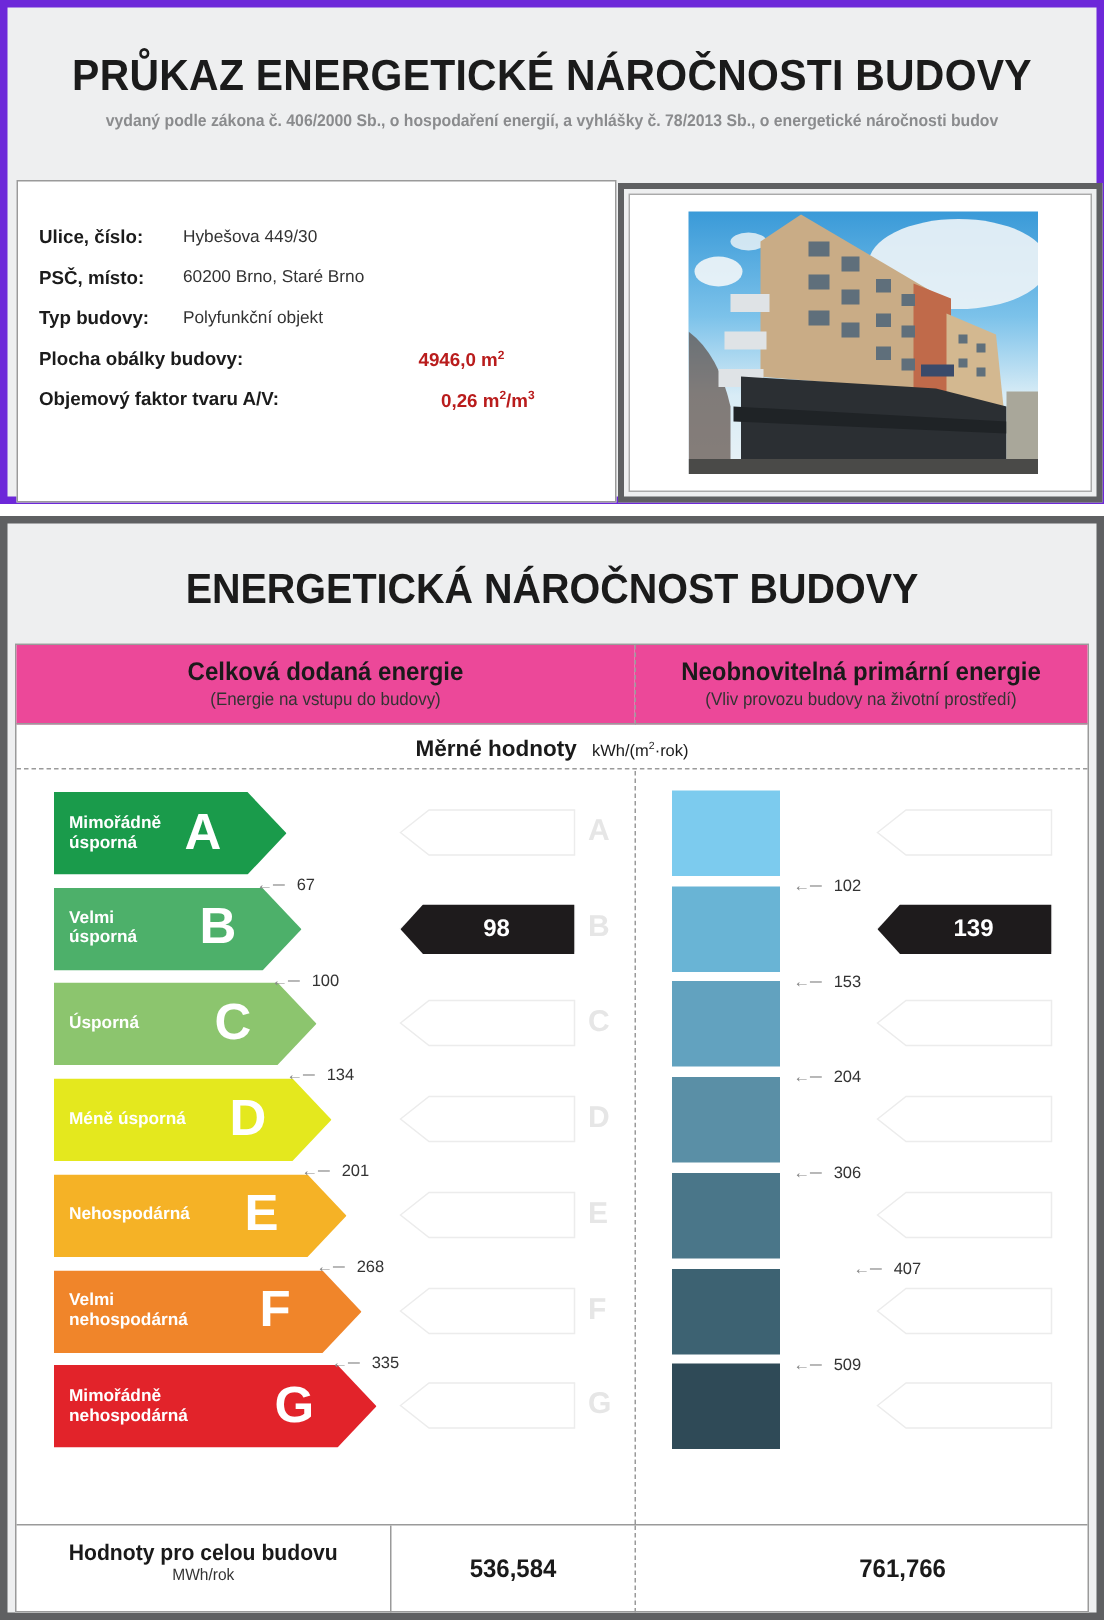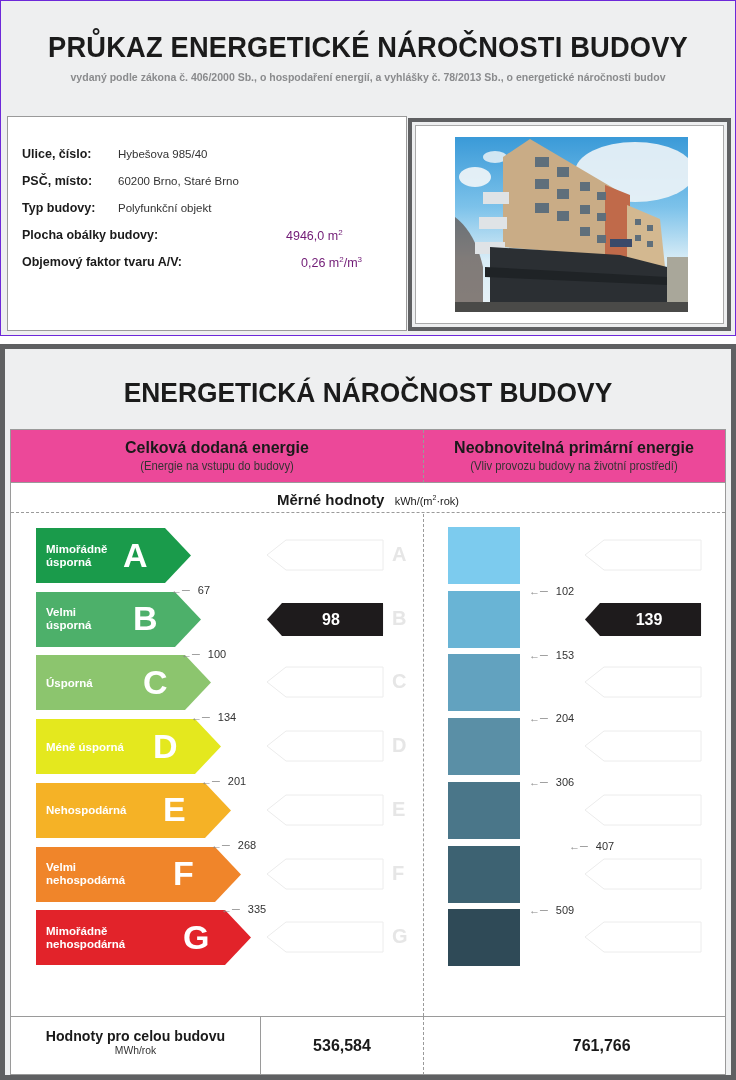--- a/index.html
+++ b/index.html
@@ -2,40 +2,40 @@
 <html><head>
 <meta charset="utf-8">
 <style>
   * { box-sizing: border-box; margin: 0; padding: 0; }
   html, body { width: 736px; height: 1080px; background: #ffffff; overflow: hidden; }
   body { font-family: "Liberation Sans", sans-serif; color: #1a1a1a; position: relative; }
 
   
   .top-panel {
     position: absolute; left: 0; top: 0; width: 736px; height: 336px;
-    background: #eeeff0; border: 1px solid #6d28d9;
+    background: #eeeff0; border: 5px solid #6d28d9;
   }
   .main-title {
     position: absolute; left: 0; right: 0; top: 30px;
     text-align: center; font-weight: bold; font-size: 29px; letter-spacing: 0.2px;
     color: #1b1b1b; transform: scaleX(0.94); transform-origin: center;
   }
   .subtitle {
     position: absolute; left: 0; right: 0; top: 70px;
     text-align: center; font-weight: bold; font-size: 11.2px; color: #8a8b8d;
     transform: scaleX(0.94);
   }
   .info-box {
     position: absolute; left: 6px; top: 115px; width: 400px; height: 215px;
     background: #ffffff; border: 1px solid #9a9a9a;
   }
   .info-row { position: absolute; left: 14px; font-size: 12.5px; white-space: nowrap; }
   .info-label { font-weight: bold; color: #1b1b1b; text-align: right; }
   .info-val { font-size: 11.5px; color: #333; position: absolute; }
-  .info-num { position: absolute; font-weight: normal; font-size: 12.5px; color: #701a75; margin-left: 11px; }
+  .info-num { position: absolute; font-weight: bold; font-size: 12.5px; color: #b91c1c; }
   .info-num sup { font-size: 8px; }
 
   .photo-frame {
     position: absolute; left: 407px; top: 117px; width: 323px; height: 213px;
     border: 4px solid #5f6062; background: #eeeff0; padding: 3px;
   }
   .photo-inner {
     width: 100%; height: 100%; background: #ffffff; border: 1px solid #aaaaaa; position: relative;
   }
   .photo {
@@ -128,21 +128,21 @@
 </head>
 <body>
 
 <div class="top-panel">
   <div class="main-title">PRŮKAZ ENERGETICKÉ NÁROČNOSTI BUDOVY</div>
   <div class="subtitle">vydaný podle zákona č. 406/2000 Sb., o hospodaření energií, a vyhlášky č. 78/2013 Sb., o energetické náročnosti budov</div>
 
   <div class="info-box">
     <div class="info-row" style="top:30px">
       <span class="info-label">Ulice, číslo:</span>
-      <span class="info-val" style="left:96px;top:1px">Hybešova 985/40</span>
+      <span class="info-val" style="left:96px;top:1px">Hybešova 449/30</span>
     </div>
     <div class="info-row" style="top:57px">
       <span class="info-label">PSČ, místo:</span>
       <span class="info-val" style="left:96px;top:1px">60200  Brno, Staré Brno</span>
     </div>
     <div class="info-row" style="top:84px">
       <span class="info-label">Typ budovy:</span>
       <span class="info-val" style="left:96px;top:1px">Polyfunkční objekt</span>
     </div>
     <div class="info-row" style="top:111px;width:380px">

